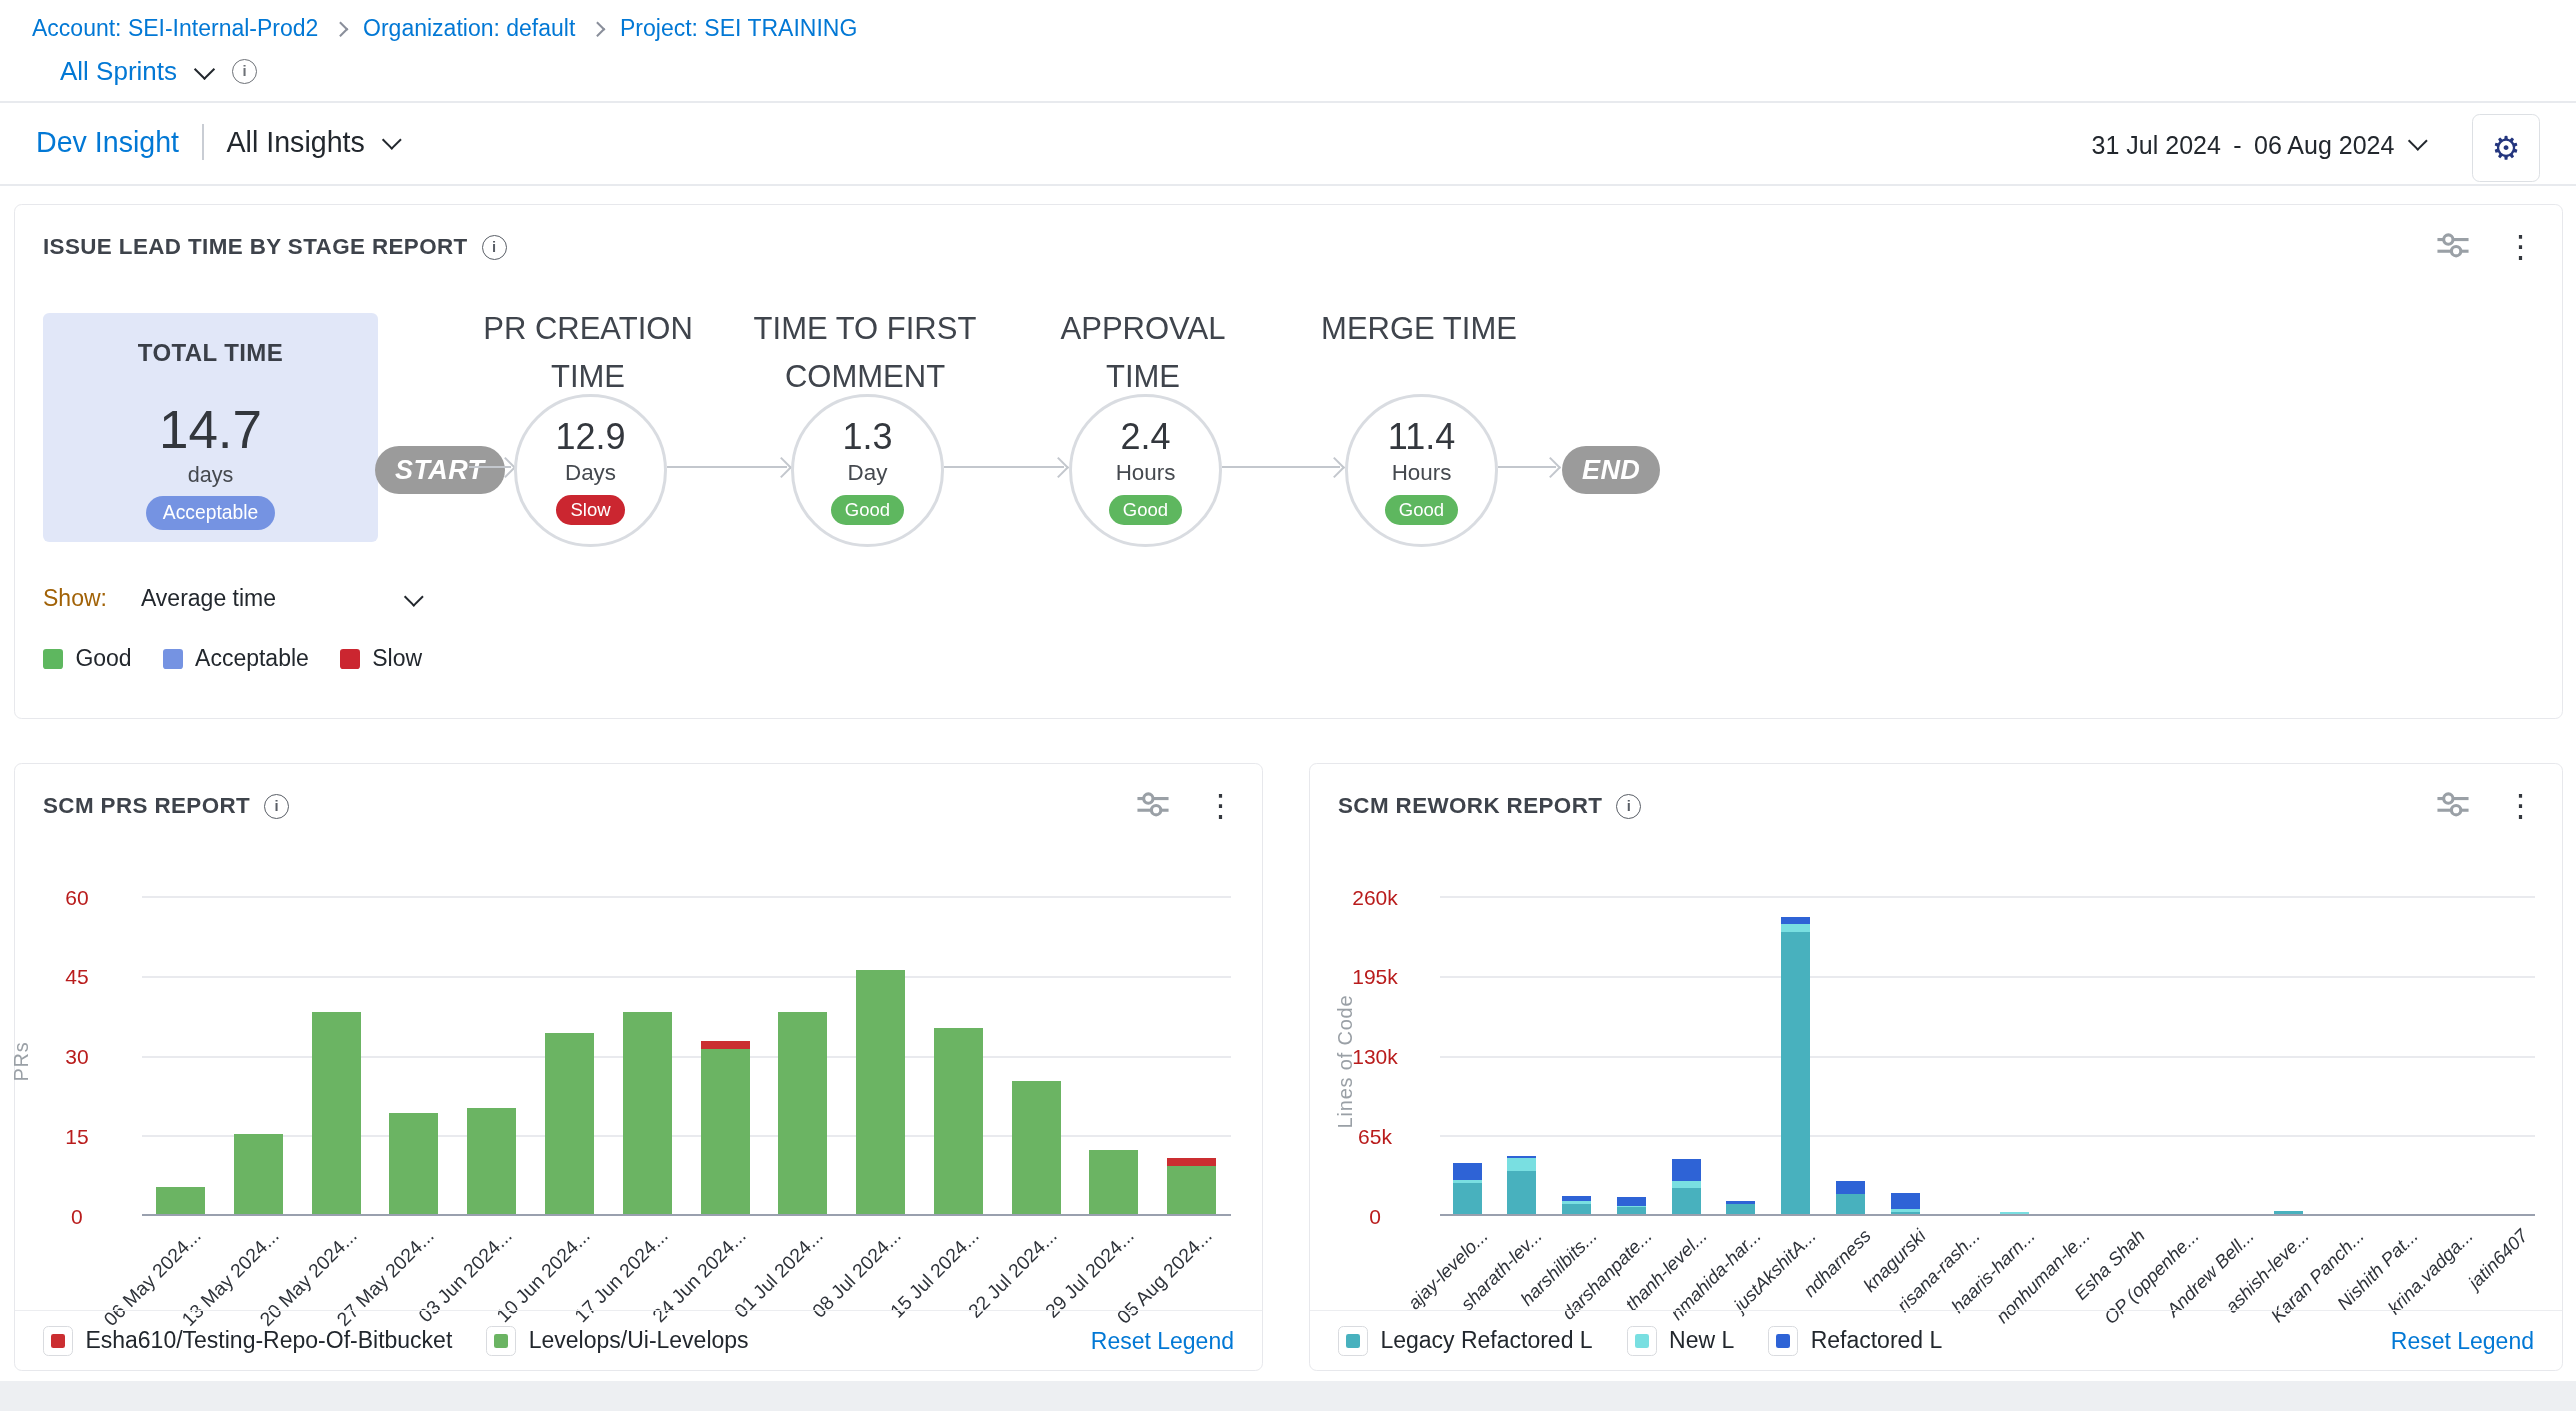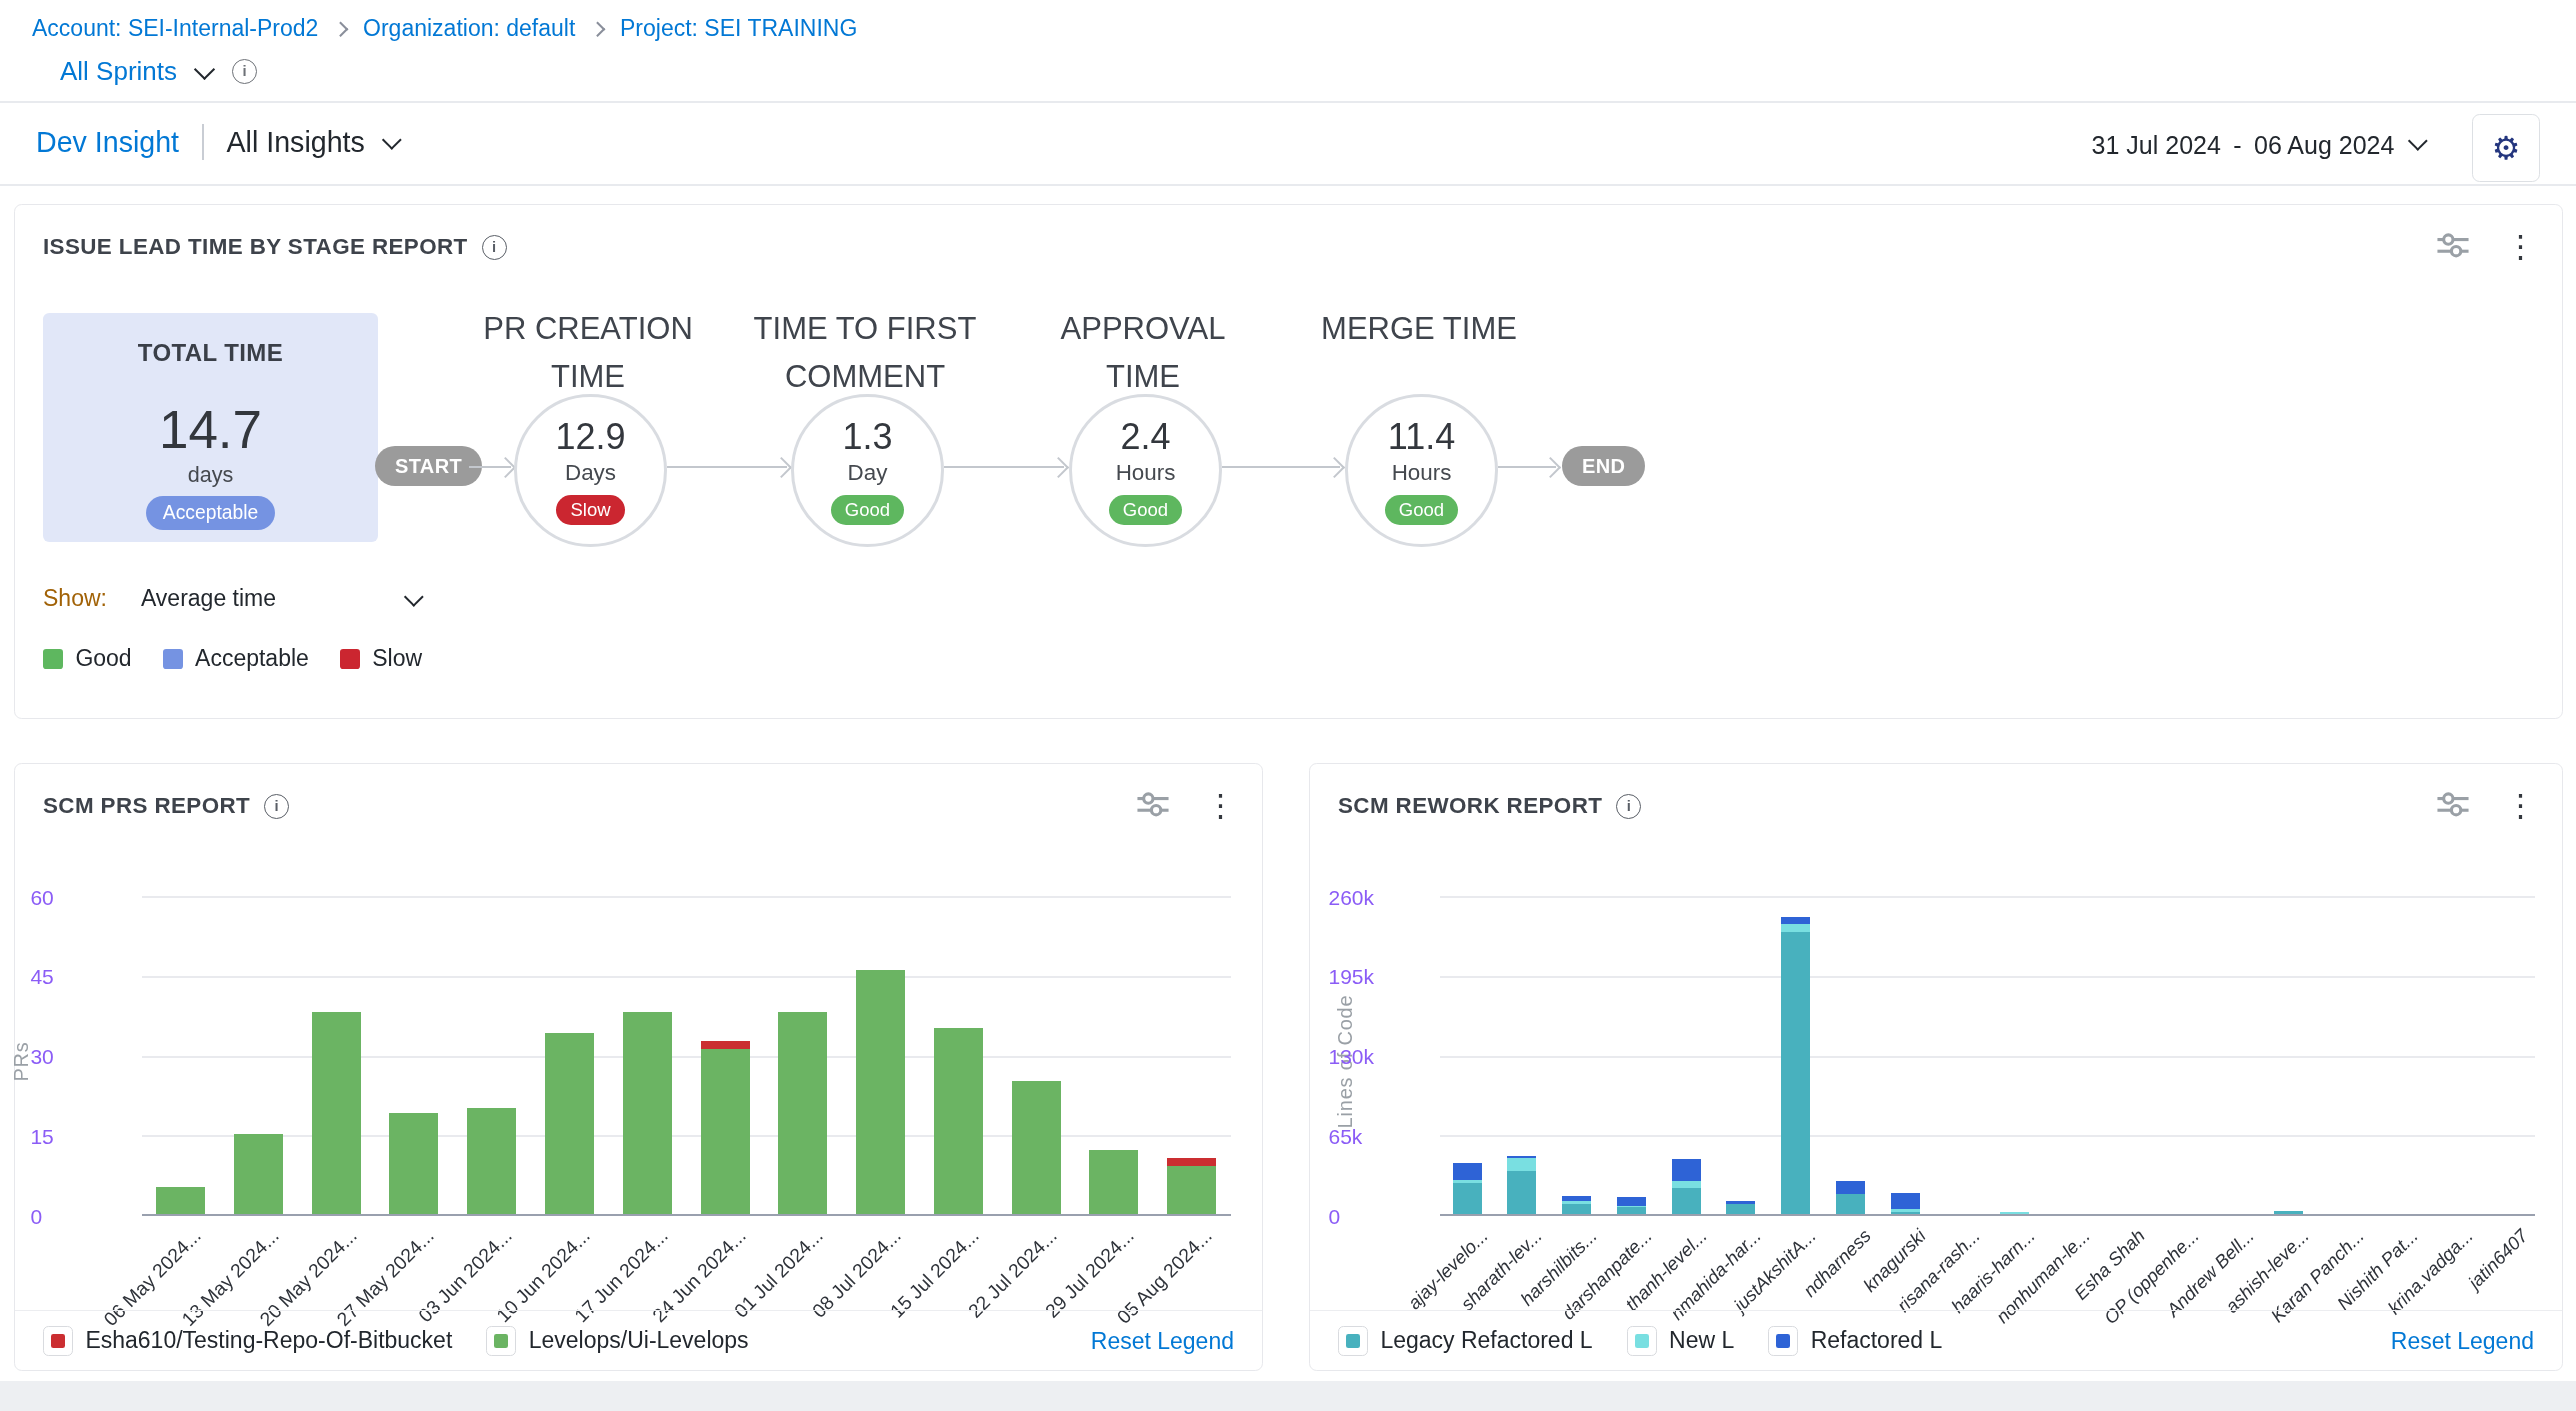--- a/index.html
+++ b/index.html
@@ -41,38 +41,38 @@
   .total-value{margin-top:36px;font-size:53px;font-weight:500;color:#33373d;line-height:1;}
   .total-unit{margin-top:6.2px;font-size:21.6px;color:#45494f;}
   .pill{display:inline-block;border-radius:771px;color:#fff;font-size:19.3px;padding:5.4px 17px;line-height:1.2;}
   .total-card .pill{margin-top:7.7px;}
   .flow{position:absolute;left:324px;top:100px;height:255px;width:2008px;}
   .stage-title{position:absolute;top:0;width:232px;text-align:center;font-size:31px;color:#3f444c;line-height:1.55;}
   .circle{position:absolute;top:89px;width:147px;height:147px;border:3.9px solid #d9dce1;border-radius:50%;background:#fff;display:flex;flex-direction:column;align-items:center;justify-content:center;}
   .circle .val{font-size:36px;color:#33373d;}
   .circle .unit{font-size:22.4px;color:#45494f;margin-top:1.5px;}
   .circle .pill{margin-top:9.3px;font-size:18.5px;padding:3.9px 14px;}
-  .term-pill{position:absolute;top:141px;background:#9b9b9b;color:#fff;font-size:20px;font-weight:700;border-radius:771px;padding:8.5px 20px;letter-spacing:0.4px;}
+  .term-pill{position:absolute;top:141px;background:#9b9b9b;color:#fff;font-size:27px;font-weight:700;border-radius:771px;padding:8.5px 20px;letter-spacing:0.4px;font-style:italic;}
   .arrow{position:absolute;top:161px;border-top:2.3px solid #c3c7cd;}
   .arrow:after{content:"";position:absolute;right:-2.3px;top:-8.5px;width:13px;height:13px;border-top:2.3px solid #c3c7cd;border-right:2.3px solid #c3c7cd;transform:rotate(45deg);}
   .show-row{position:absolute;left:28px;top:380px;display:flex;align-items:center;font-size:23px;}
   .show-label{color:#a16207;}
   .show-value{margin-left:34px;color:#22272d;}
   .show-row .chev{margin-left:131px;}
   .lead-legend{position:absolute;left:28px;top:440px;display:flex;align-items:center;gap:31px;}
   .lead-legend .legend-item{display:flex;align-items:center;gap:12.4px;}
   .sq{width:20px;height:20px;border-radius:3.1px;display:inline-block;}
   .legend-label{font-size:23px;color:#22272d;}
   
   .chart{position:absolute;left:0;top:0;width:100%;height:100%;}
   .plot{position:absolute;border-bottom:2.3px solid #99a0ae;}
   .gridline{position:absolute;left:0;right:0;height:1.5px;background:#e9eaee;}
   .bar-seg{position:absolute;}
   .yticks{position:absolute;}
-  .ytick{position:absolute;right:0;font-size:21px;color:#8b5cf6;text-align:left;width:93px;line-height:25px;}
+  .ytick{position:absolute;right:0;font-size:21px;color:#b91c1c;text-align:center;width:93px;line-height:25px;}
   .ylabel{position:absolute;font-size:20px;color:#9aa0a6;transform:rotate(-90deg);transform-origin:center;white-space:nowrap;letter-spacing:0.8px;}
   .xlabels{position:absolute;}
   .xlabel{position:absolute;top:12.4px;font-size:19.3px;color:#2f333a;white-space:nowrap;transform:translateX(-100%) rotate(-45deg);transform-origin:100% 0;}
   .xlabel-italic .xlabel{font-style:italic;font-size:18.5px;}
   .chart-legend{position:absolute;left:0;right:0;bottom:0;height:59px;border-top:1.5px solid #ecedf0;display:flex;align-items:center;padding-left:28px;gap:34px;}
   .chart-legend .legend-item{display:flex;align-items:center;gap:12.4px;cursor:pointer;}
   .cbox{width:28px;height:28px;border:1.5px solid #d9dbdf;border-radius:5.4px;background:#fff;display:inline-flex;align-items:center;justify-content:center;}
   .cbox-in{width:14px;height:14px;border-radius:2.3px;display:inline-block;}
   .reset-link{position:absolute;right:28px;top:50%;transform:translateY(-50%);color:#0278d5;font-size:23px;cursor:pointer;}
   .sliders-ic{cursor:pointer;}

